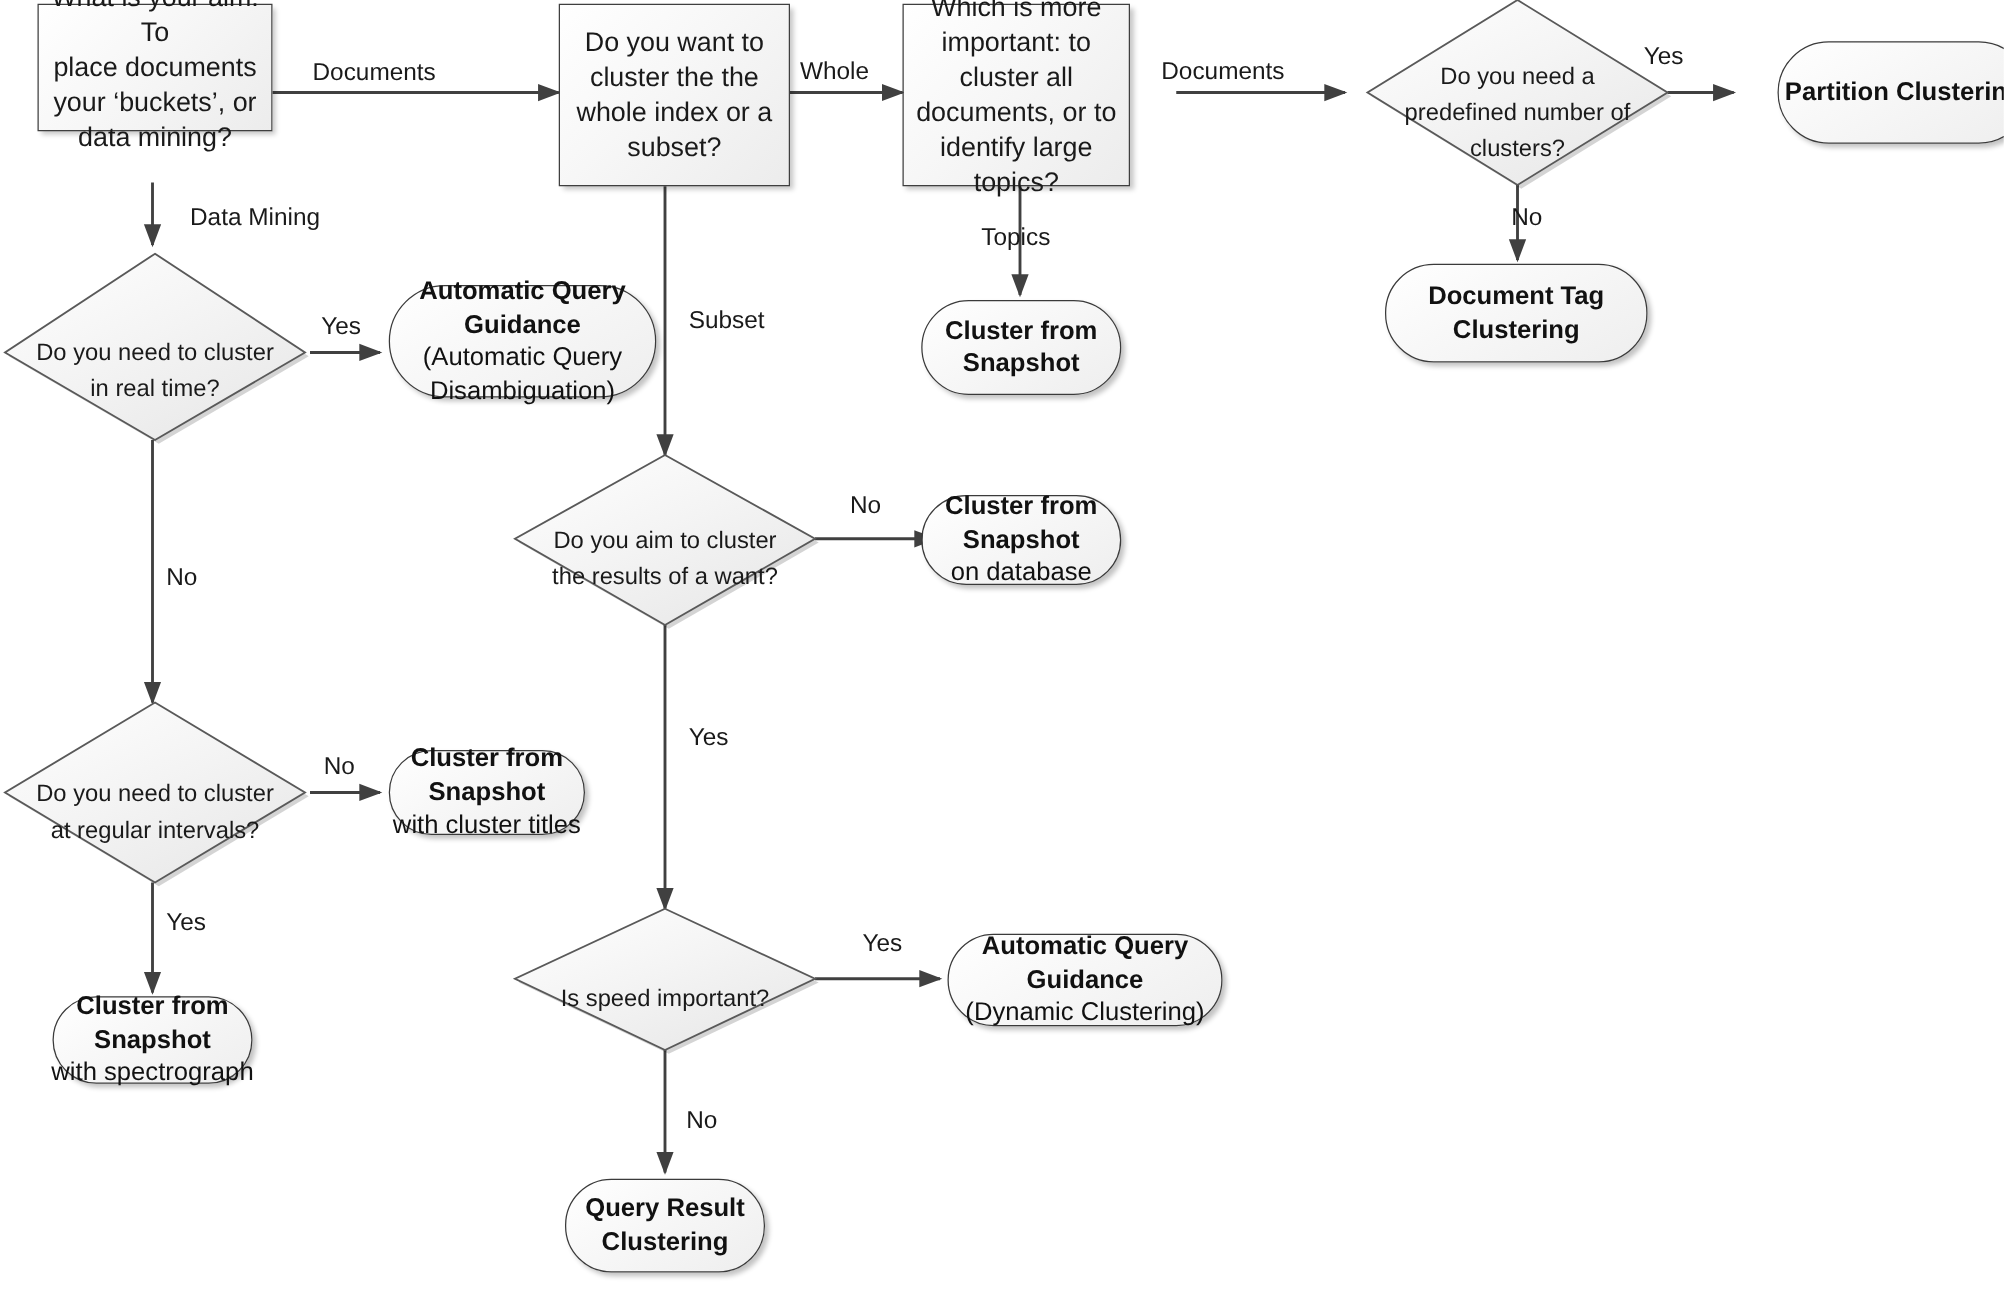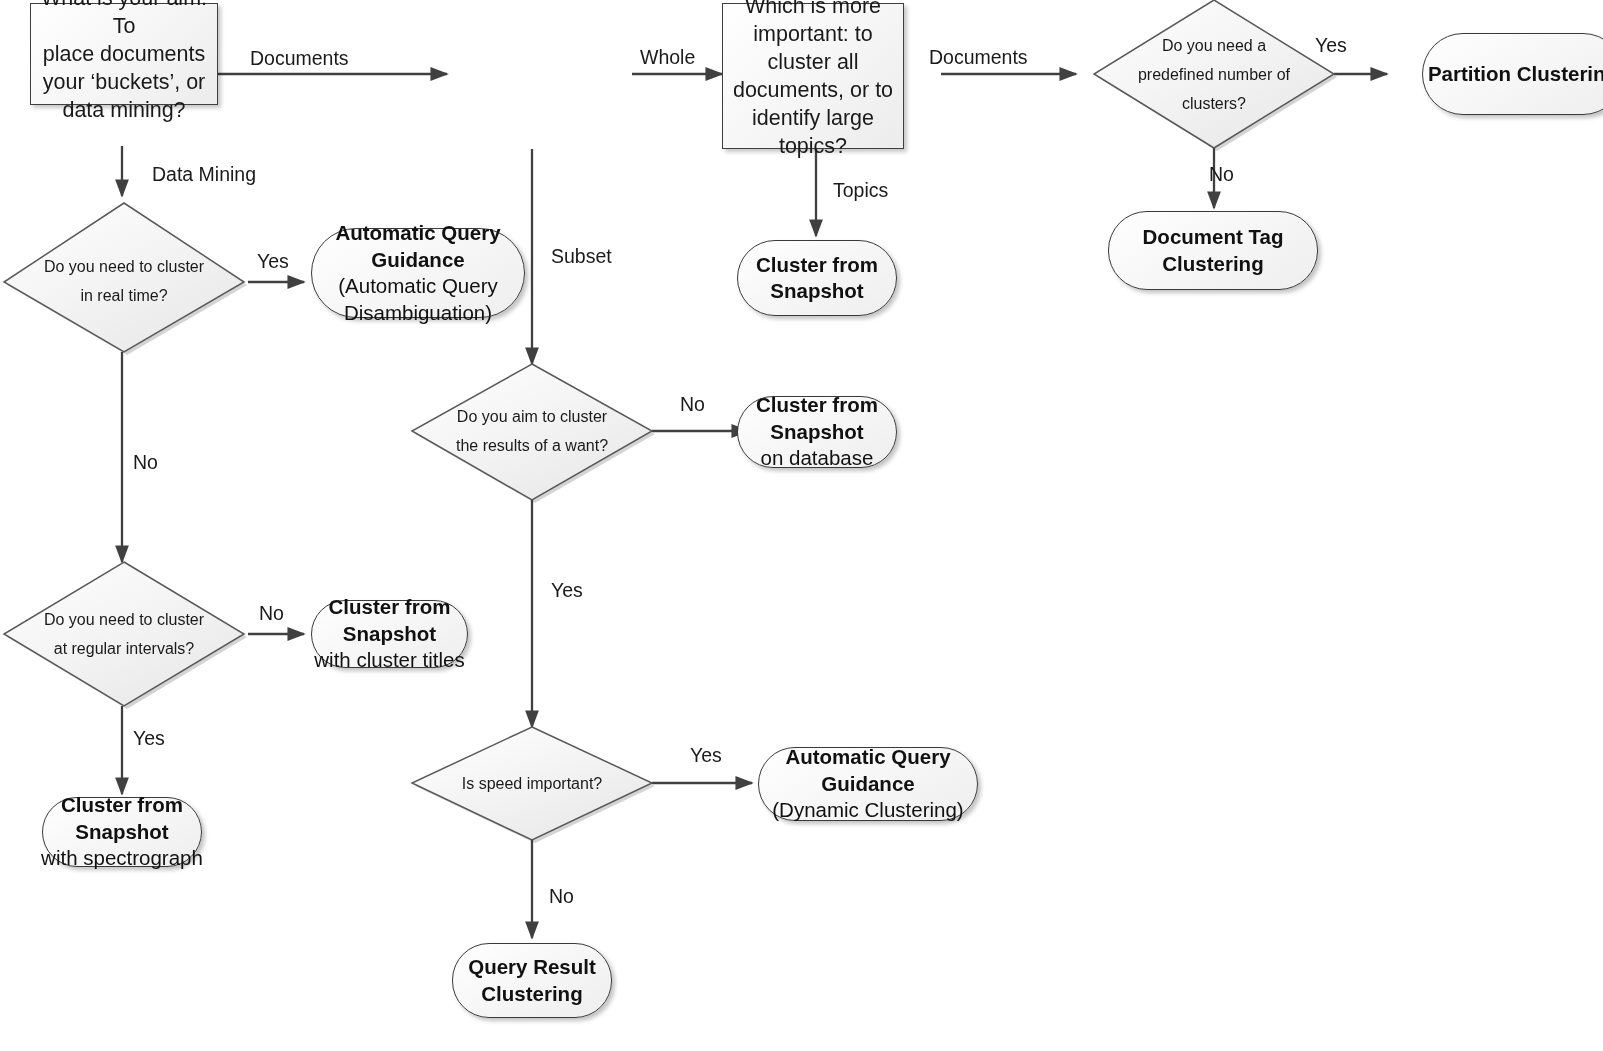--- a/index.html
+++ b/index.html
@@ -65,23 +65,24 @@
     font-weight: normal;
   }
   
   .diamond-label {
     position: absolute;
     display: flex;
     align-items: center;
     justify-content: center;
     text-align: center;
     color: #1a1a1a;
-    font-size: 16px;
+    font-size: 19px;
     line-height: 29px;
     pointer-events: none;
+    margin-top: 16px;
   }
   .edge-label {
     position: absolute;
     color: #1a1a1a;
     font-size: 19.5px;
     line-height: 22px;
     white-space: nowrap;
   }
 </style>
 </head>
@@ -155,20 +156,28 @@
 
   <div class="node rect" style="left:30px; top:3px; width:188px; height:102px;">
     <div class="txt">
       <div>What is your aim: To</div>
       <div>place documents</div>
       <div>your ‘buckets’, or</div>
       <div>data mining?</div>
     </div>
   </div>
 
+  <div class="node rect" style="left:447px; top:3px; width:185px; height:146px;">
+    <div class="txt">
+      <div>Do you want to</div>
+      <div>cluster the the</div>
+      <div>whole index or a</div>
+      <div>subset?</div>
+    </div>
+  </div>
 
   <div class="node rect" style="left:722px; top:3px; width:182px; height:146px;">
     <div class="txt">
       <div>Which is more</div>
       <div>important: to cluster all</div>
       <div>documents, or to</div>
       <div>identify large topics?</div>
     </div>
   </div>
 
@@ -276,21 +285,21 @@
   <div class="edge-label" style="left:250px; top:47px;">Documents</div>
 
   <div class="edge-label" style="left:152px; top:163px;">Data Mining</div>
 
   <div class="edge-label" style="left:640px; top:46px;">Whole</div>
 
   <div class="edge-label" style="left:551px; top:245px;">Subset</div>
 
   <div class="edge-label" style="left:929px; top:46px;">Documents</div>
 
-  <div class="edge-label" style="left:833px; top:179px;text-align:center;">Topics</div>
+  <div class="edge-label" style="left:785px; top:179px;text-align:center;">Topics</div>
 
   <div class="edge-label" style="left:1315px; top:34px;">Yes</div>
 
   <div class="edge-label" style="left:1209px; top:163px;">No</div>
 
   <div class="edge-label" style="left:257px; top:250px;">Yes</div>
 
   <div class="edge-label" style="left:133px; top:451px;">No</div>
 
   <div class="edge-label" style="left:680px; top:393px;">No</div>

